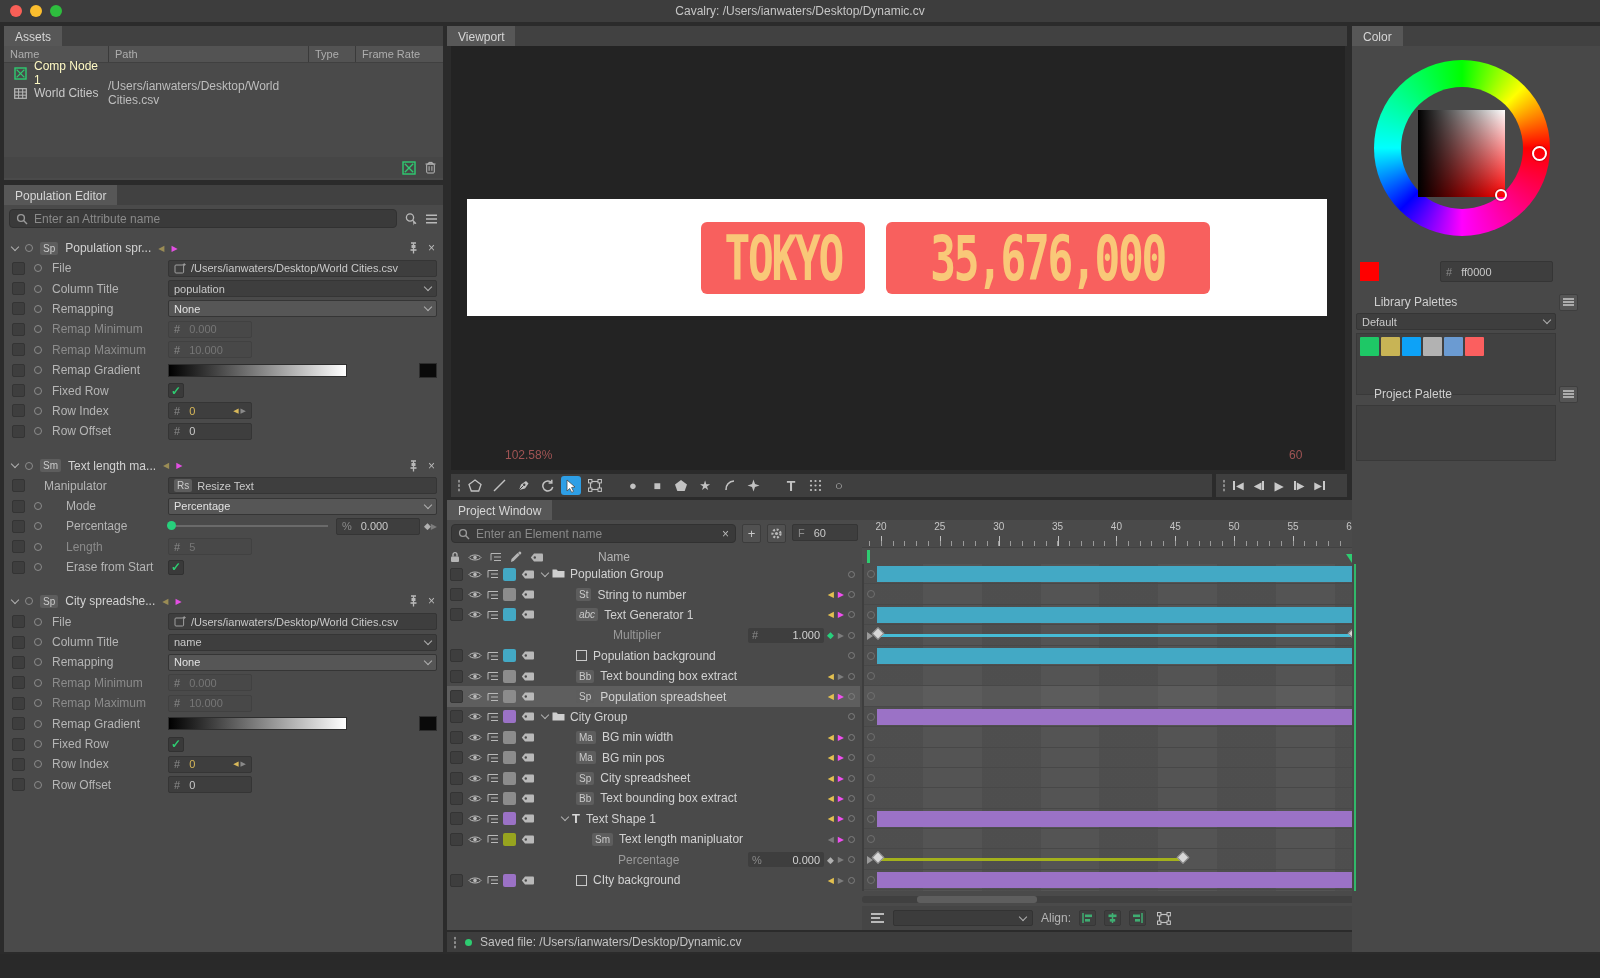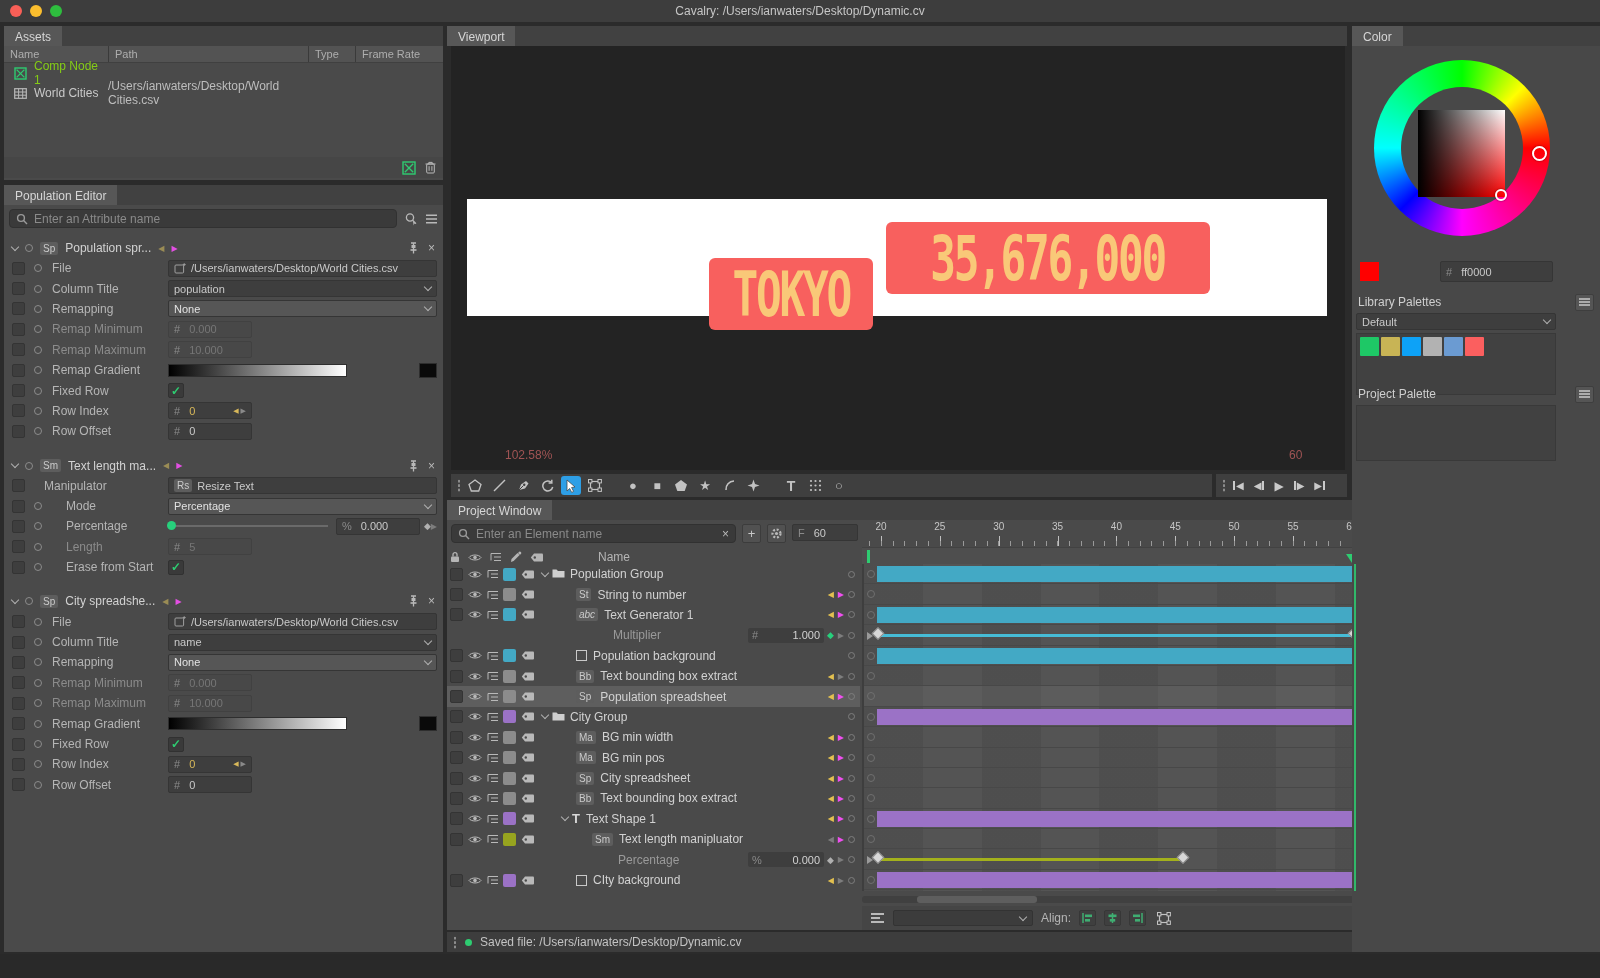--- a/index.html
+++ b/index.html
@@ -12,21 +12,21 @@
   
   .tabbar{position:absolute;background:#414141;display:flex}
   .tab{background:#575757;color:#d6d6d6;font-size:12px;padding:2px 11px 0;height:20px;display:flex;align-items:center;white-space:nowrap}
   .panel{position:absolute;background:#4a4a4a}
   
   .acolhead{display:flex;height:17px;background:#535353;color:#aeaeae;font-size:11px;align-items:center;border-bottom:1px solid #404040}
   .acolhead span{border-left:1px solid #3a3a3a;padding-left:6px;height:100%;display:flex;align-items:center}
   .arow-a{display:flex;align-items:center;height:20px;color:#c9c9c9}
   .ac1{width:104px;display:flex;align-items:center;gap:7px;padding-left:10px}
   .ac2{width:220px;color:#bdbdbd}
-  .green-name{color:#84cc16}
+  .green-name{color:#fef9c3}
   .assets-foot{position:absolute;left:0;right:0;bottom:2px;height:21px;background:#464646;display:flex;justify-content:flex-end;align-items:center;gap:9px;padding-right:7px}
   
   .fld{background:#3e3e3e;border:1px solid #353535;border-radius:2px;height:17px;display:flex;align-items:center;font-size:11px;color:#c9c9c9;padding:0 5px;gap:5px}
   .fld.dis{background:#484848;border-color:#414141;color:#767676}
   .pfx{color:#8a8a8a;margin-right:2px}
   .searchfld{background:#3a3a3a;border:1px solid #313131;border-radius:4px;height:19px;display:flex;align-items:center;padding:0 6px;gap:6px}
   .searchfld input{background:transparent;border:0;outline:0;color:#c9c9c9;font-family:"Liberation Sans",sans-serif;font-size:12px;flex:1}
   .searchfld input::placeholder{color:#8a8a8a}
   .chev{width:6px;height:6px;border-right:1.5px solid #b0b0b0;border-bottom:1.5px solid #b0b0b0;display:inline-block;transform:rotate(45deg);margin-top:-3px}
   
@@ -129,21 +129,21 @@
   
   #colorbody{position:absolute;left:1352px;top:46px;width:248px;height:906px;background:#484848}
   #wheel{position:absolute;left:22px;top:14px;width:176px;height:176px;border-radius:50%;
     background:conic-gradient(from 0deg,#00ff00 0deg,#ffff00 45deg,#ff0000 90deg,#ff00ff 180deg,#0000ff 225deg,#00ffff 270deg,#00ff00 360deg)}
   #wheelhole{position:absolute;left:27px;top:27px;width:122px;height:122px;border-radius:50%;background:#484848}
   #svsq{position:absolute;left:66px;top:64px;width:87px;height:87px;
     background:linear-gradient(to right,#000 0%,rgba(0,0,0,0) 100%),linear-gradient(to bottom,#ffffff,#ff0000)}
   .selring{position:absolute;border:2px solid #fff;border-radius:50%;box-shadow:0 0 2px rgba(0,0,0,.6)}
   #curswatch{position:absolute;left:8px;top:216px;width:19px;height:19px}
   #hexfld{position:absolute;left:88px;top:215px;width:113px;height:21px}
-  .sechead{position:absolute;left:0;right:0;height:20px;display:flex;align-items:center;padding:0 6px;color:#cfcfcf}
+  .sechead{position:absolute;left:0;right:0;height:20px;display:flex;align-items:center;padding:0 22px;color:#cfcfcf}
   .burger{margin-left:auto;width:19px;height:17px;background:#555;border:1px solid #3e3e3e;border-radius:2px;display:flex;align-items:center;justify-content:center}
   #palbox,#projbox{position:absolute;left:4px;width:200px;background:#414141;border:1px solid #393939}
   .palrow{display:flex;gap:2px;padding:3px}
   .psw{width:19px;height:19px;border-radius:1px}
 </style>
 </head>
 <body>
 
 <div id="titlebar">
   <span class="tl" style="left:10px;background:#f95f57"></span>
@@ -532,21 +532,21 @@
         </div>
     </div>
   </div>
 </div>
 
 <div class="tabbar" style="left:447px;top:26px;width:900px;height:20px">
   <div class="tab">Viewport</div>
 </div>
 <div id="vpcanvas">
   <div id="vpstrip">
-    <div class="card" style="left: 242px; width: 164px; background: rgb(248, 96, 94); margin-top: 36px;">
+    <div class="card" style="left: 234px; width: 164px; background: rgb(248, 96, 94);">
       <span class="cardtxt" style="color: rgb(249, 200, 120);">TOKYO</span>
     </div>
     <div class="card" style="left: 419px; width: 324px; background: rgb(248, 96, 94);">
       <span class="cardtxt" style="color: rgb(249, 200, 120);">35,676,000</span>
     </div>
   </div>
   <div class="vplabel" style="left:54px">102.58%</div>
   <div class="vplabel" style="left:838px">60</div>
 </div>
 

